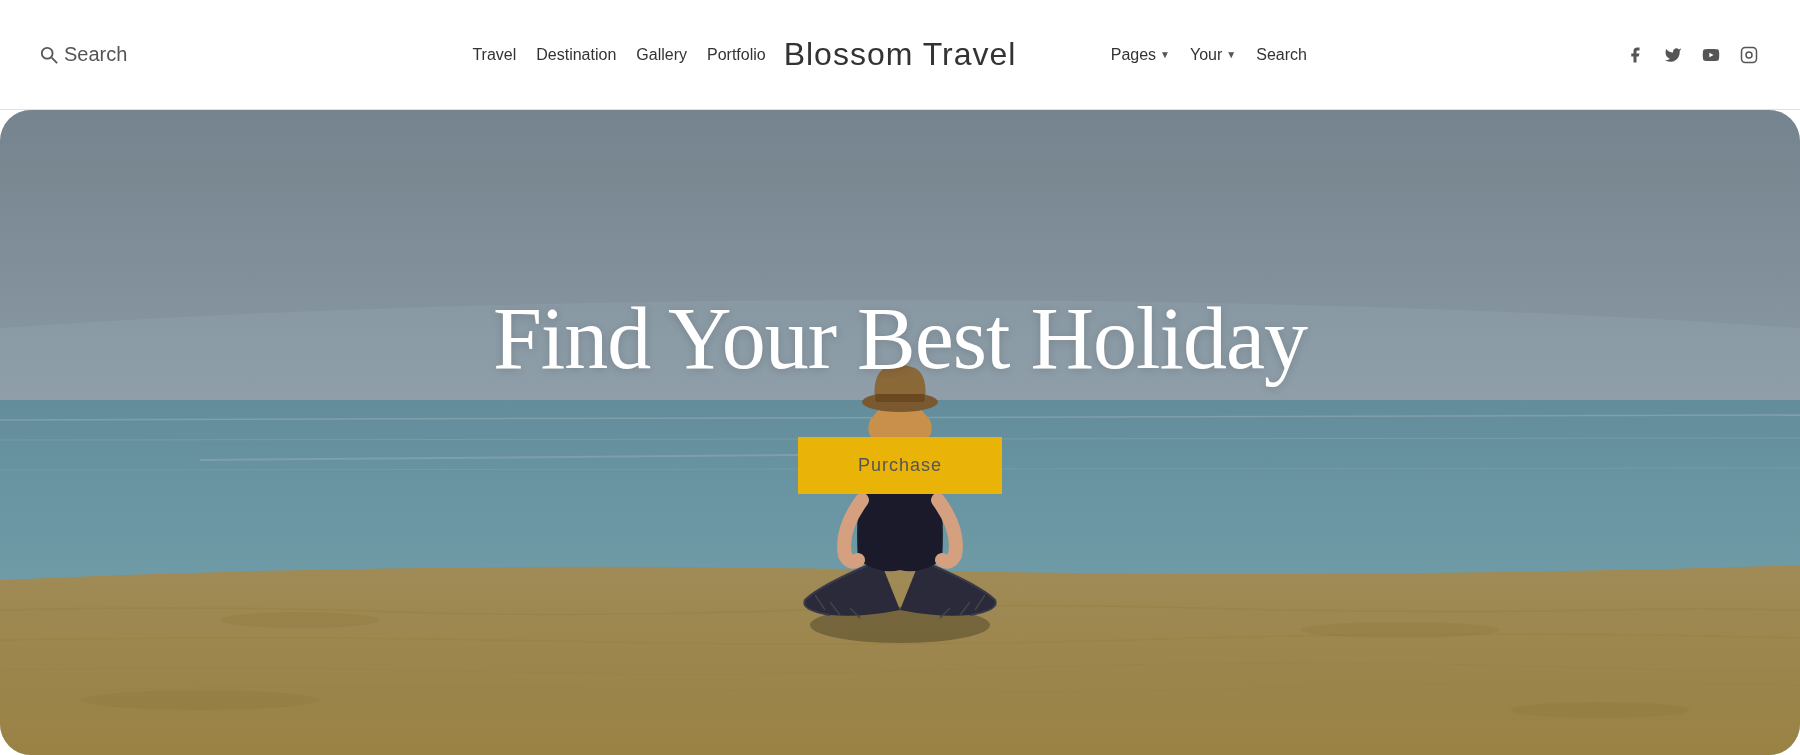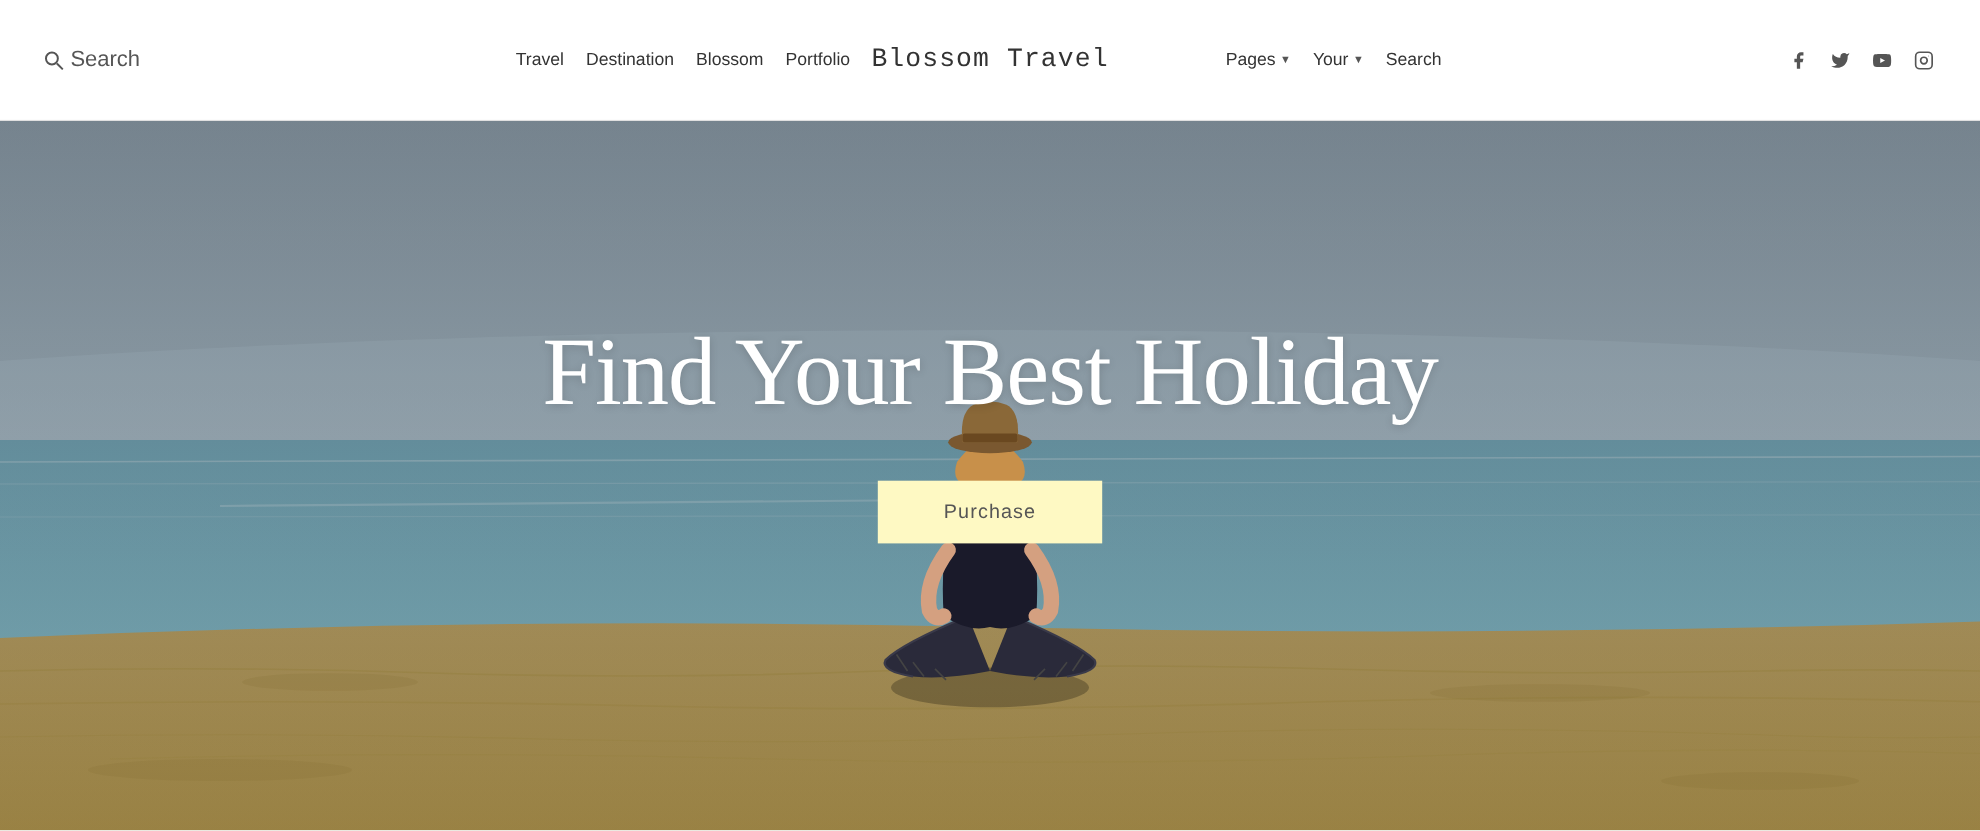--- a/index.html
+++ b/index.html
@@ -81,23 +81,23 @@
     .nav-dropdown .chevron {
       font-size: 10px;
       color: #555;
     }
 
     
     .logo {
       position: absolute;
       left: 50%;
       transform: translateX(-50%);
-      font-size: 24px;
+      font-size: 32px;
       color: #333;
-      font-family: Liberation Mono, monospace;
+      font-family: Liberation Sans, sans-serif;
       font-weight: normal;
       white-space: nowrap;
       letter-spacing: 1px;
     }
 
     
     .social-icons {
       display: flex;
       align-items: center;
       gap: 16px;
@@ -117,20 +117,21 @@
 
     
     .hero {
       width: 100%;
       height: 645px;
       position: relative;
       overflow: hidden;
       display: flex;
       align-items: center;
       justify-content: center;
+      border-radius: 31px;
     }
 
     
     .hero-bg {
       position: absolute;
       top: 0; left: 0;
       width: 100%;
       height: 100%;
     }
 
@@ -150,21 +151,21 @@
       color: #fff;
       font-family: Georgia, 'Times New Roman', serif;
       font-weight: 400;
       line-height: 1.1;
       text-shadow: 0 2px 8px rgba(0,0,0,0.15);
       margin-bottom: 50px;
       letter-spacing: -1px;
     }
 
     .purchase-btn {
-      background: #fef9c3;
+      background: #eab308;
       color: #555;
       border: none;
       padding: 18px 60px;
       font-size: 18px;
       font-family: Arial, sans-serif;
       cursor: pointer;
       letter-spacing: 1px;
     }
   </style>
 </head>
@@ -178,21 +179,21 @@
         <circle cx="8" cy="8" r="6"></circle>
         <line x1="13" y1="13" x2="19" y2="19"></line>
       </svg>
     </span>
     <span>Search</span>
   </div>
 
   <nav class="header-nav">
     <a href="#">Travel</a>
     <a href="#">Destination</a>
-    <a href="#">Blossom</a>
+    <a href="#">Gallery</a>
     <a href="#">Portfolio</a>
   </nav>
 
   <div class="logo">Blossom Travel</div>
 
   <nav class="header-nav">
     <span class="nav-dropdown">
       <span>Pages</span>
       <span class="chevron">▼</span>
     </span>

